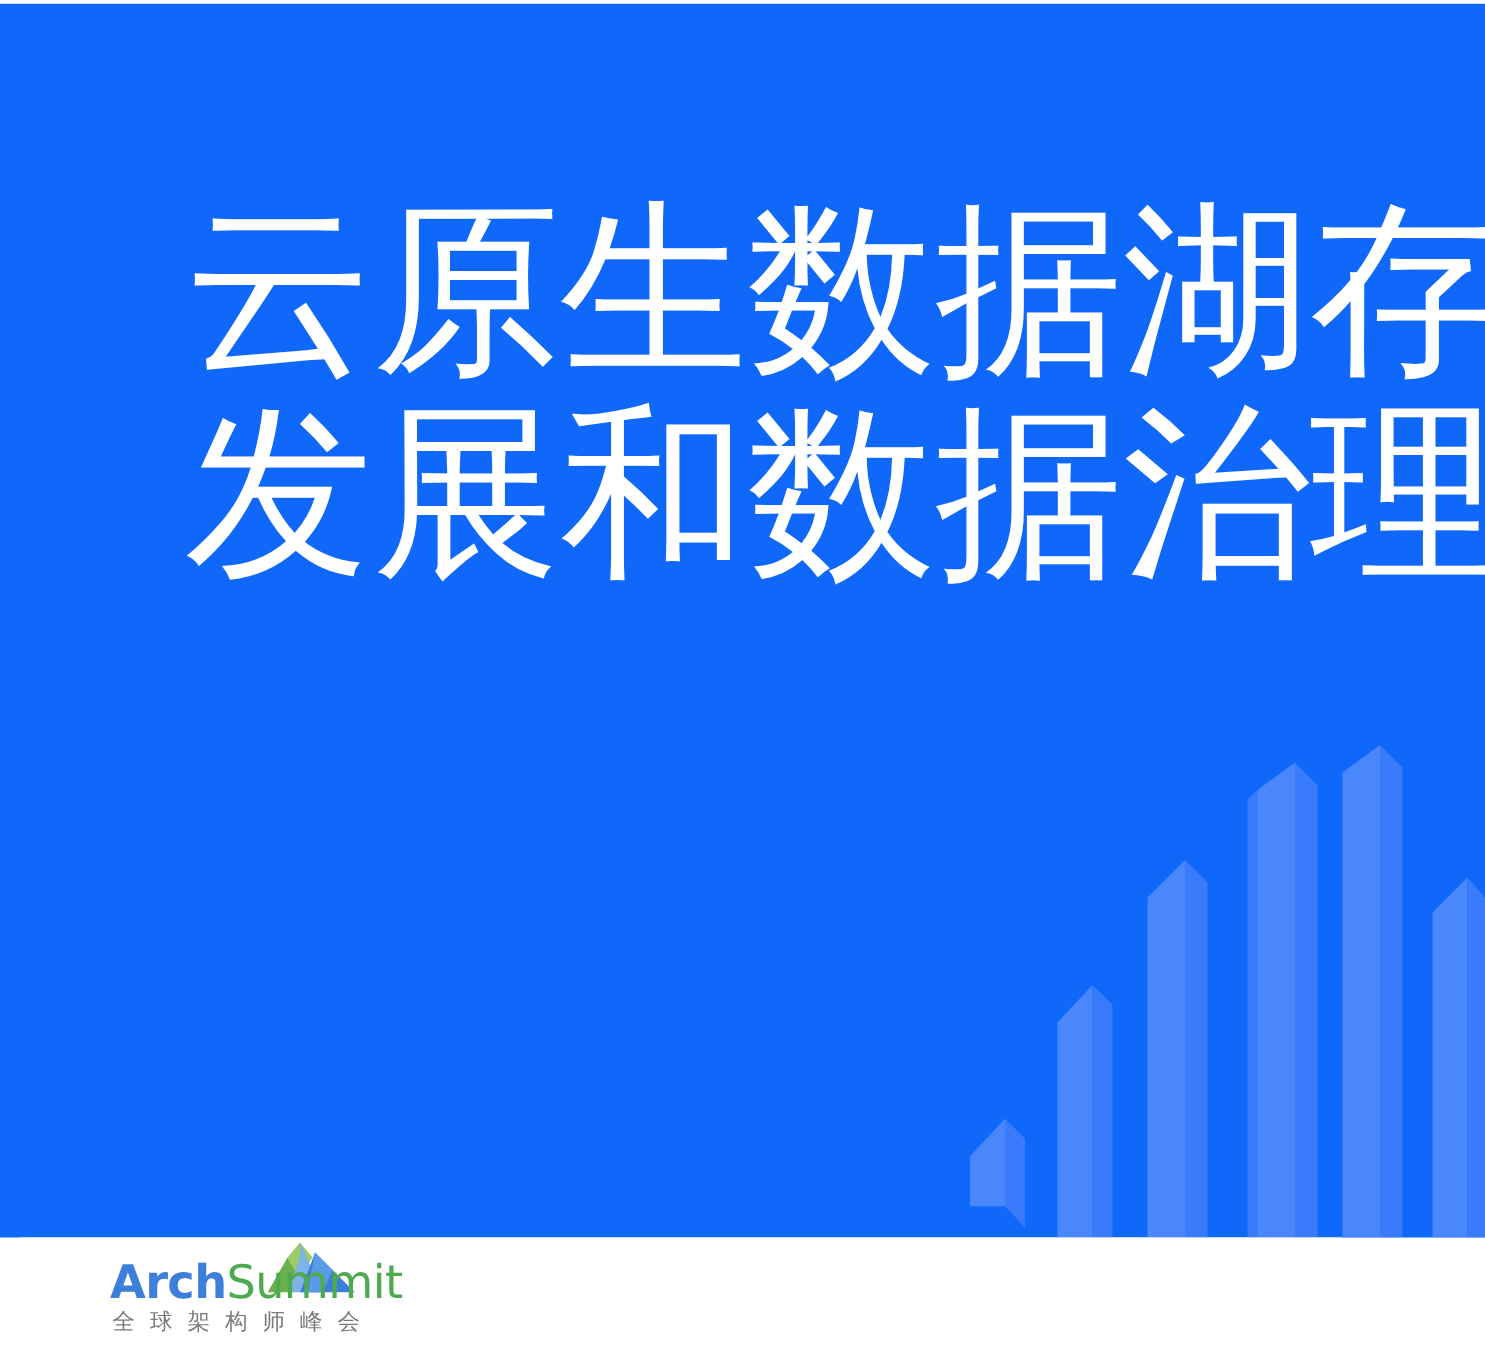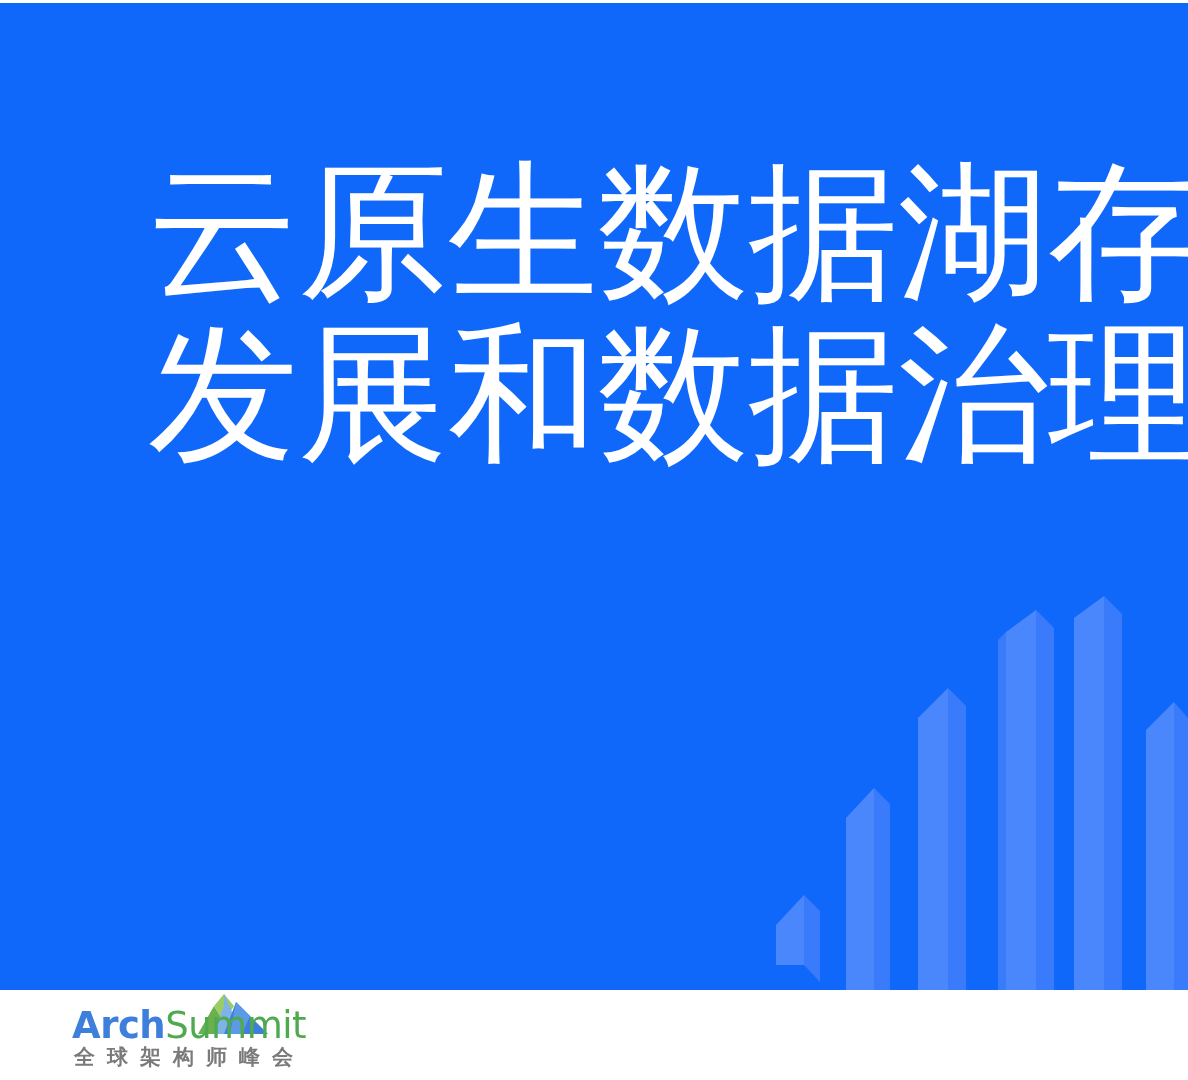--- a/index.html
+++ b/index.html
@@ -71,21 +71,21 @@
     font-family: "Liberation Sans", "DejaVu Sans", sans-serif;
     font-size: 42px;
     line-height: 54px;
     font-weight: 400;
     white-space: nowrap;
   }
 
   
   .footer {
     position: absolute;
-    left: 0;
+    left: 16px;
     bottom: 0;
     width: 1057px;
     height: 90px;
     background: #ffffff;
     margin-top: 11px;
   }
   .logo {
     position: absolute;
     left: 72px;
     top: 3px;
@@ -115,24 +115,24 @@
   .logo-arch   { color: #3d7fdb; }
   .logo-summit { color: #4faa4f; font-weight: 400; }
 
   .logo-sub {
     position: absolute;
     left: 2px;
     top: 54px;
     white-space: nowrap;
     color: #7a7a7a;
     font-family: "Liberation Sans", "DejaVu Sans", sans-serif;
-    font-size: 21px;
+    font-size: 18px;
     line-height: 20px;
     letter-spacing: 12px;
-    font-weight: 700;
+    font-weight: 400;
   }
 </style>
 </head>
 <body>
 
 <div class="slide">
 
   <div class="hero">
 
     <div class="skyline">

